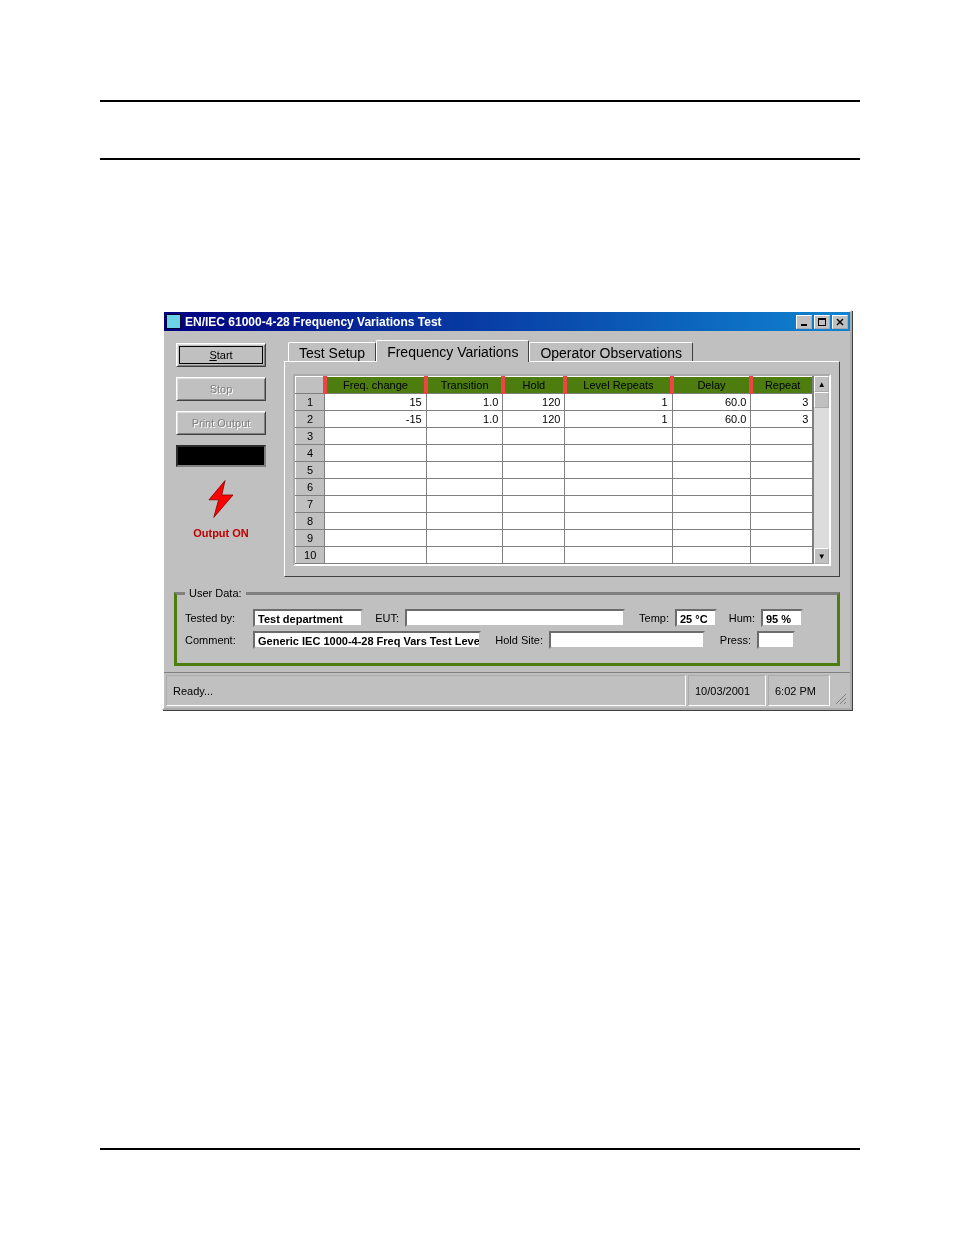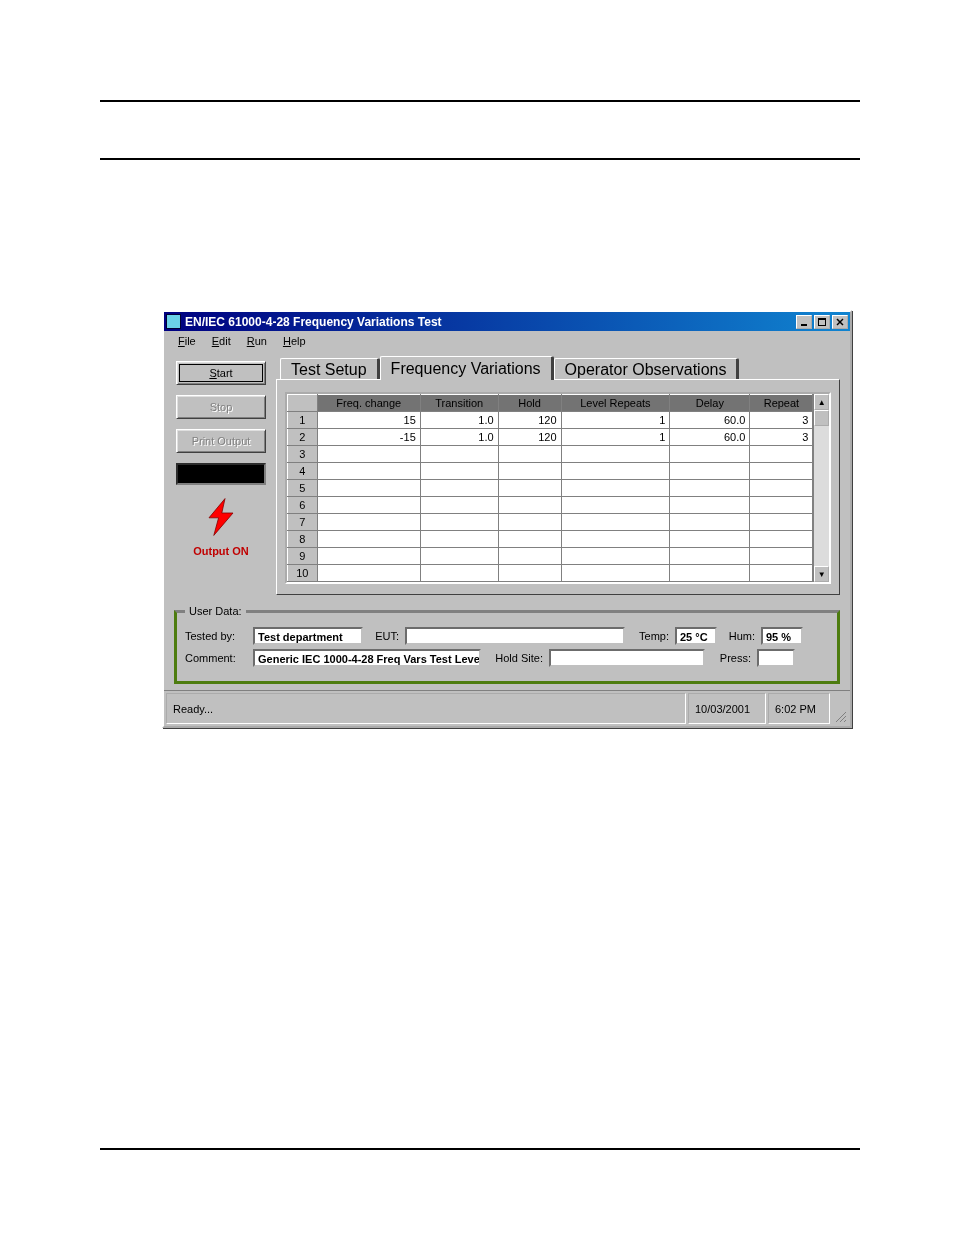--- a/index.html
+++ b/index.html
@@ -23,41 +23,41 @@
   .title-btns { display:flex; gap:2px; }
   .win-btn {
     width:16px; height:14px; background:#c0c0c0;
     border:1px outset #fff; font-size:9px; font-family: Arial; font-weight:bold;
     line-height:10px; text-align:center; color:#000; padding:0;
     display:flex; align-items:center; justify-content:center;
   }
   .menubar { display:flex; gap:0; padding:2px 6px 0 6px; background:#c0c0c0; }
   .menu-item { padding:2px 8px; cursor:default; }
   .u { text-decoration:underline; }
-  .client { padding:8px 10px 6px 10px; display:flex; gap:8px; background:#c0c0c0; }
+  .client { padding:8px 10px 6px 10px; display:flex; gap:16px; background:#c0c0c0; }
   .left-col { width:94px; display:flex; flex-direction:column; align-items:center; gap:10px; padding-top:4px; }
   .btn {
     width:90px; height:24px;
     background:#c0c0c0;
     border-top:1px solid #fff; border-left:1px solid #fff;
     border-right:1px solid #404040; border-bottom:1px solid #404040;
     box-shadow: inset 1px 1px 0 #dfdfdf, inset -1px -1px 0 #808080;
     text-align:center; line-height:22px; font-size:11px;
   }
   .btn.focus { outline:1px solid #000; outline-offset:-4px; }
   .btn.disabled { color:#808080; text-shadow:1px 1px 0 #fff;text-align:center; }
   .black-box { width:90px; height:22px; background:#000; border:2px inset #808080; }
   .bolt { width:50px; height:40px; margin-top:2px; }
   .output-label { color:#c00000; font-weight:bold; font-size:11px; margin-top:-2px; }
   .right-col { flex:1; }
   .tabs-row { display:flex; align-items:flex-end; height:22px; margin-left:4px; }
   .tab {
     background:#c0c0c0;
-    border-top:1px solid #fff; border-left:1px solid #fff; border-right:3px solid #404040;
-    padding:3px 10px 2px 10px; font-size:16px; position:relative; top:1px;
+    border-top:1px solid #fff; border-left:1px solid #fff; border-right:1px solid #404040;
+    padding:3px 10px 2px 10px; font-size:14px; position:relative; top:1px;
     border-top-left-radius:2px; border-top-right-radius:2px;
     margin-right:0px;
   }
   .tab.inactive { top:2px; padding-top:2px; padding-bottom:2px; }
   .tab.active { background:#c0c0c0; z-index:2; }
   .tab-panel {
     border-top:1px solid #fff; border-left:1px solid #fff;
     border-right:1px solid #404040; border-bottom:1px solid #404040;
     padding:12px 8px 10px 8px;
     background:#c0c0c0;
@@ -67,22 +67,22 @@
   .grid-wrap {
     display:flex; border:2px inset #fff; background:#c0c0c0;
   }
   table.grid {
     border-collapse:collapse; width:100%; background:#fff; font-size:11px;
   }
   table.grid th, table.grid td {
     border:1px solid #808080; height:17px; padding:0 4px; white-space:nowrap;
   }
   table.grid th {
-    background:#737373; font-weight:normal; text-align:center;
-    border-top:1px solid #fff; border-left:1px solid #ef4444;
+    background:#4d7c0f; font-weight:normal; text-align:center;
+    border-top:1px solid #fff; border-left:4px solid #ef4444;
   }
   table.grid td { text-align:right; }
   table.grid th.rowhdr, table.grid td.rowhdr {
     background:#c0c0c0; text-align:center; width:26px;
     border-top:1px solid #fff; border-left:1px solid #fff;
   }
   .scroll-col {
     width:16px; background:#c0c0c0; display:flex; flex-direction:column;
     border-left:1px solid #808080;
   }
@@ -146,26 +146,20 @@
           </div>
         <div class="win-btn">
             <svg width="8" height="8">
               <line x1="1" y1="1" x2="7" y2="7" stroke="#000" stroke-width="1.5"></line>
               <line x1="7" y1="1" x2="1" y2="7" stroke="#000" stroke-width="1.5"></line>
             </svg>
           </div>
       </div>
     </div>
 
-    <div class="menubar">
-      <div class="menu-item"><span class="u">F</span><span>ile</span></div>
-      <div class="menu-item"><span class="u">E</span>dit</div>
-      <div class="menu-item"><span class="u">R</span>un</div>
-      <div class="menu-item"><span class="u">H</span>elp</div>
-    </div>
 
     <div class="client">
       <div class="left-col">
         <div class="btn focus"><span class="u">S</span><span>tart</span></div>
         <div class="btn disabled">Stop</div>
         <div class="btn disabled">Print Output</div>
         <div class="black-box"></div>
         <svg class="bolt" viewBox="0 0 50 50">
           <polygon points="30,2 10,26 22,26 16,48 40,20 26,20" fill="#ff0000" stroke="#800000" stroke-width="1"></polygon>
         </svg>

